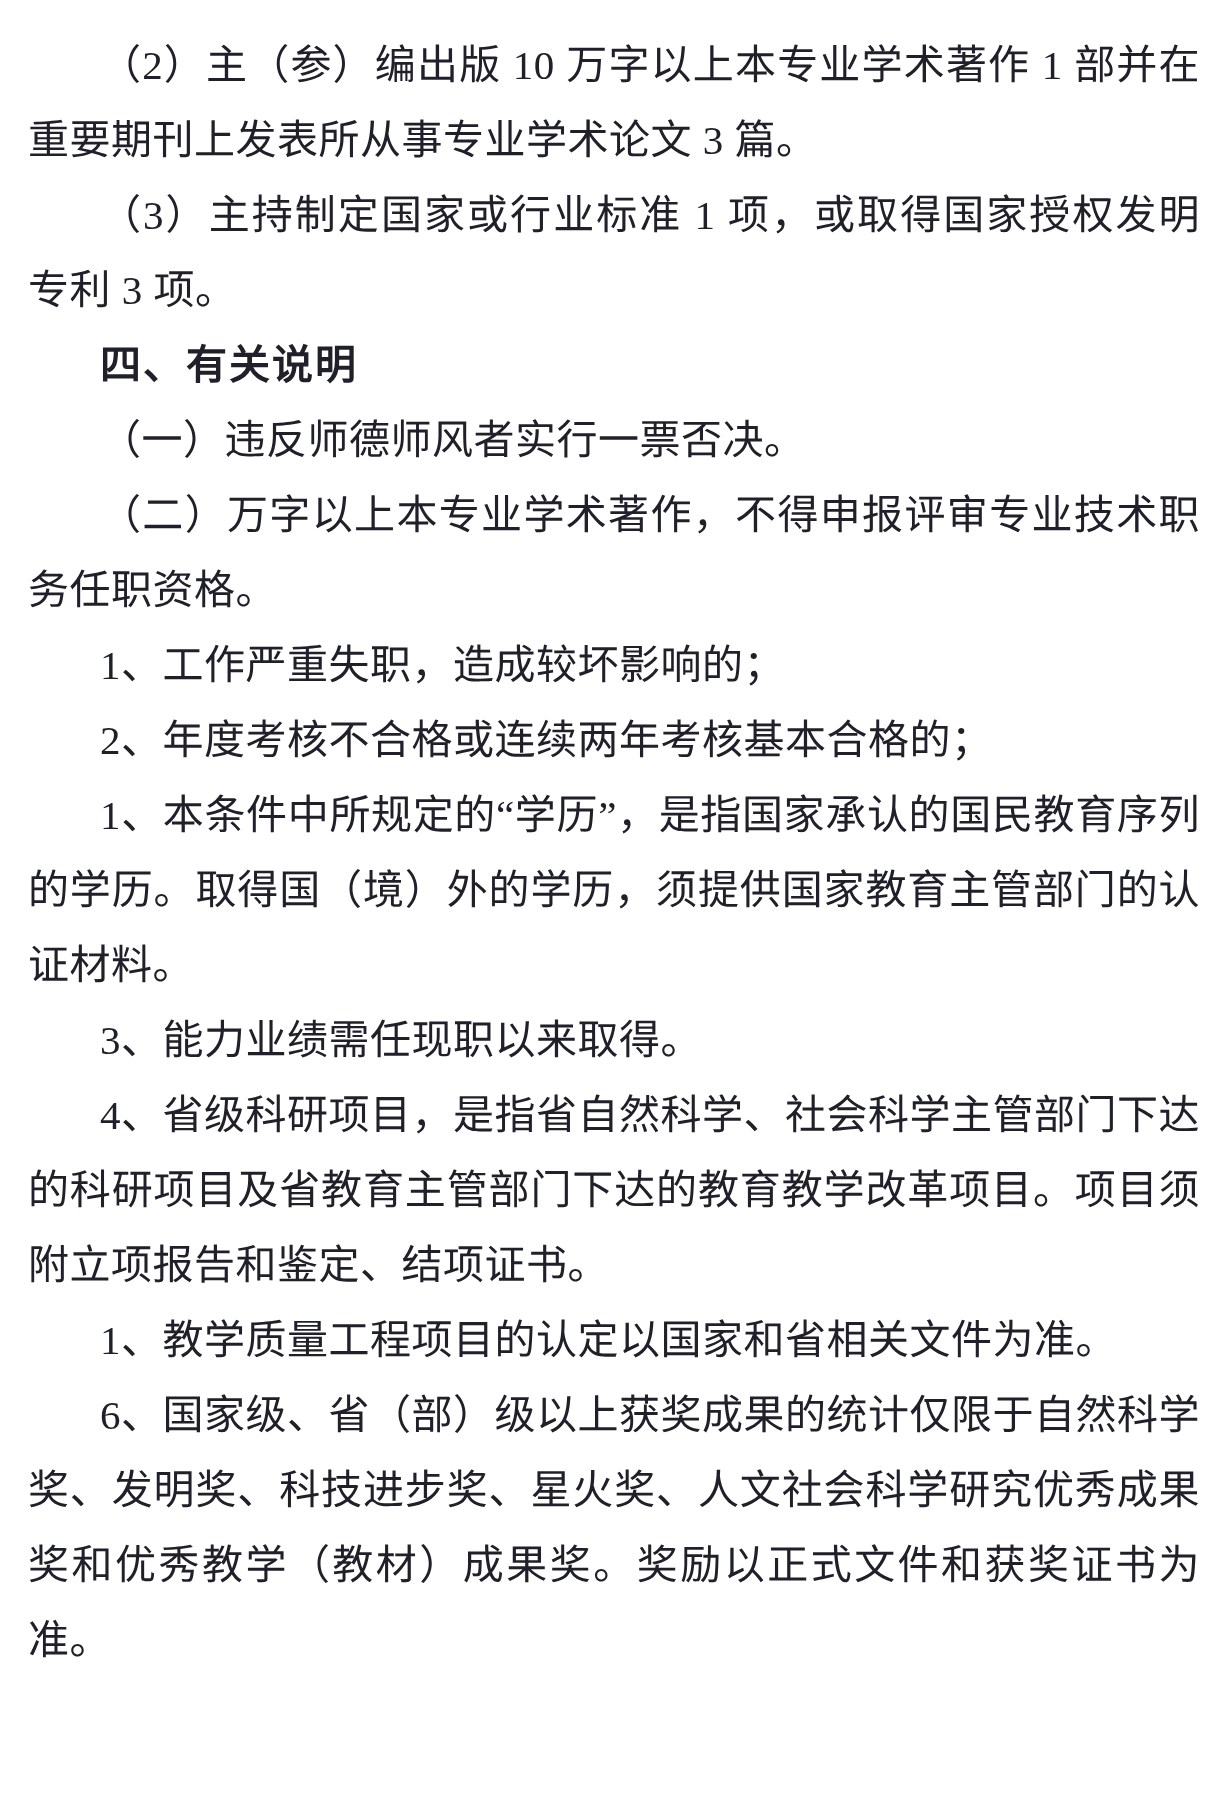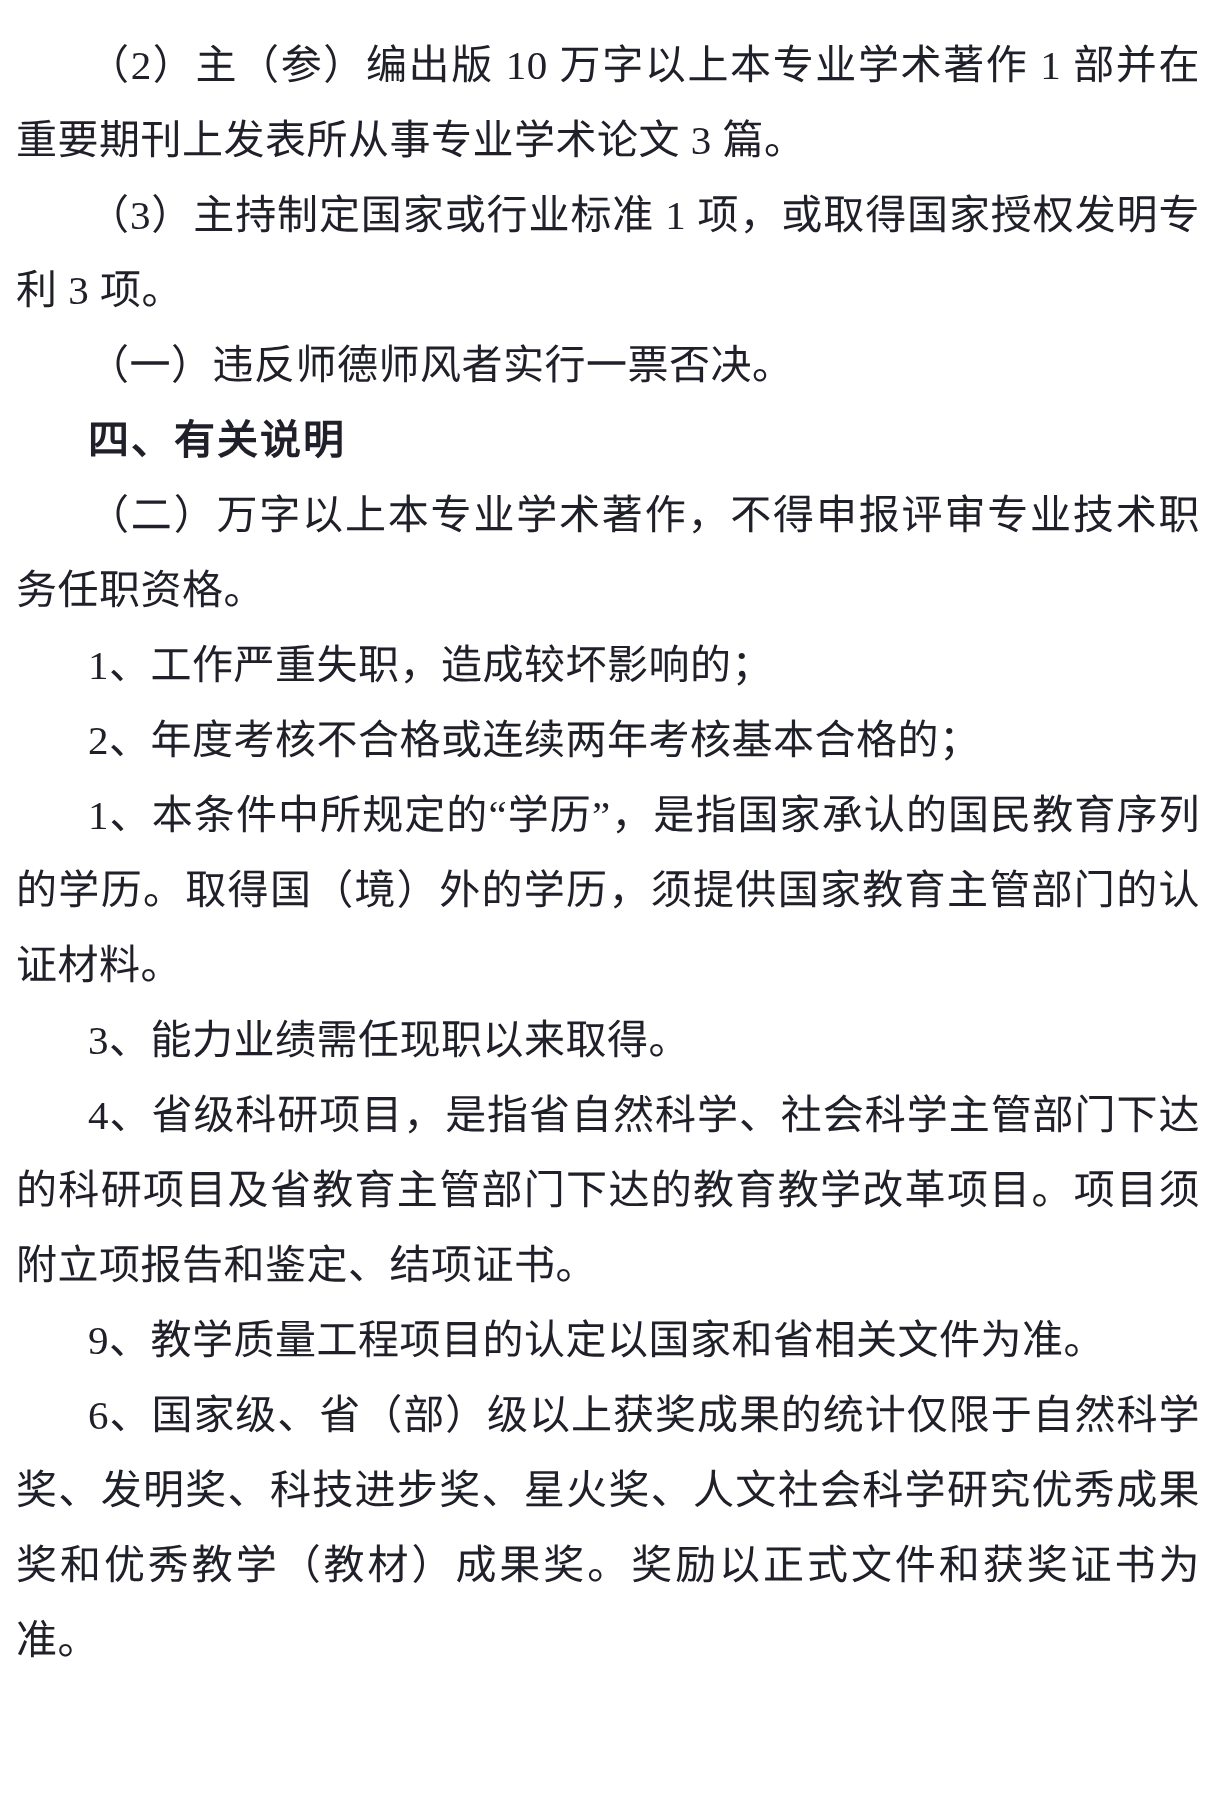--- a/index.html
+++ b/index.html
@@ -8,21 +8,21 @@
     background: #ffffff;
   }
   .page {
     position: relative;
     box-sizing: border-box;
     width: 1228px;
     height: 1818px;
     margin: 0;
     background: #ffffff;
     color: #20202a;
-    padding: 28px 28px 0 16px;
+    padding: 28px 28px 0 28px;
     overflow: hidden;
     font-family: "Liberation Serif", "DejaVu Serif", serif;
     font-size: 41px;
     line-height: 75px;
   }
   .para {
     margin: 0;
     text-align: justify;
     text-justify: inter-ideograph;
     text-indent: 72px;
@@ -35,23 +35,23 @@
     text-align: left;
     letter-spacing: 2px;
   }
 </style>
 </head>
 <body>
 
 <div class="page">
   <p class="para">（2）主（参）编出版 10 万字以上本专业学术著作 1 部并在重要期刊上发表所从事专业学术论文 3 篇。</p>
   <p class="para">（3）主持制定国家或行业标准 1 项，或取得国家授权发明专利 3 项。</p>
+  <p class="para heading">四、有关说明</p>
   <p class="para">（一）违反师德师风者实行一票否决。</p>
-  <p class="para heading">四、有关说明</p>
   <p class="para">（二）万字以上本专业学术著作，不得申报评审专业技术职务任职资格。</p>
   <p class="para">1、工作严重失职，造成较坏影响的；</p>
   <p class="para">2、年度考核不合格或连续两年考核基本合格的；</p>
   <p class="para">1、本条件中所规定的“学历”，是指国家承认的国民教育序列的学历。取得国（境）外的学历，须提供国家教育主管部门的认证材料。</p>
   <p class="para">3、能力业绩需任现职以来取得。</p>
   <p class="para">4、省级科研项目，是指省自然科学、社会科学主管部门下达的科研项目及省教育主管部门下达的教育教学改革项目。项目须附立项报告和鉴定、结项证书。</p>
-  <p class="para">9、教学质量工程项目的认定以国家和省相关文件为准。</p>
+  <p class="para">1、教学质量工程项目的认定以国家和省相关文件为准。</p>
   <p class="para">6、国家级、省（部）级以上获奖成果的统计仅限于自然科学奖、发明奖、科技进步奖、星火奖、人文社会科学研究优秀成果奖和优秀教学（教材）成果奖。奖励以正式文件和获奖证书为准。</p>
 </div>
 
 </body></html>

